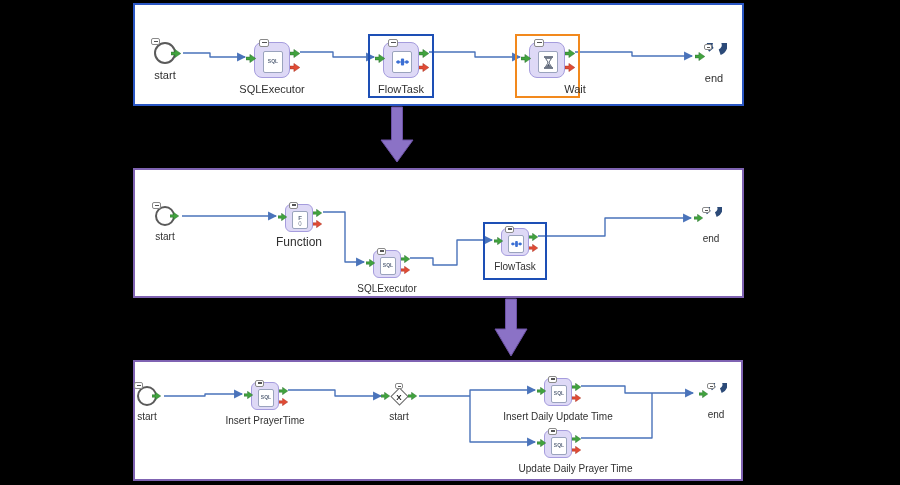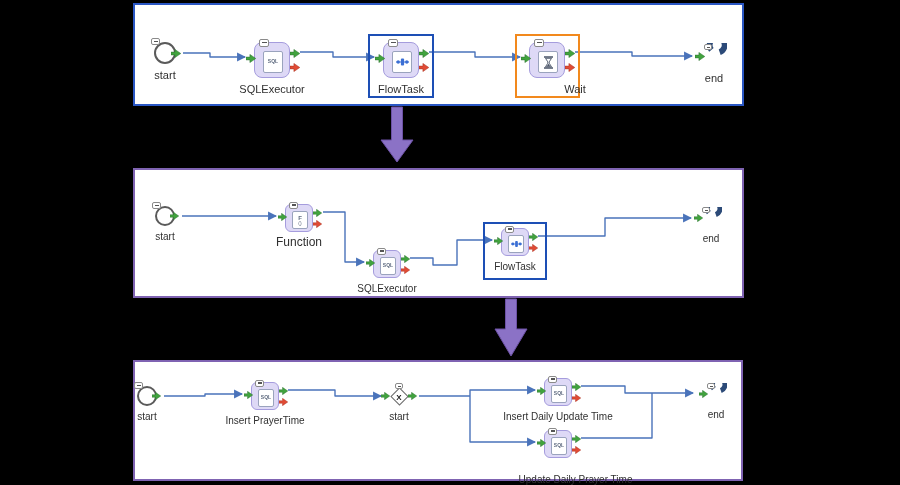--- a/index.html
+++ b/index.html
@@ -281,21 +281,21 @@
         <div class="port" style="left: -8px; top: 8px; width: 9px; height: 8px;"><svg width="9" height="8" viewBox="0 0 10 9">
             <path d="M0 3.1L3.9 3.1L3.9 0.4L9.8 4.5L3.9 8.6L3.9 5.9L0 5.9Z" fill="#41a33e" stroke="#2c7030" stroke-width="0.5"></path>
           </svg></div>
         <div class="port" style="left: 27px; top: 4px; width: 9px; height: 8px;"><svg width="9" height="8" viewBox="0 0 10 9">
             <path d="M0 3.1L3.9 3.1L3.9 0.4L9.8 4.5L3.9 8.6L3.9 5.9L0 5.9Z" fill="#41a33e" stroke="#2c7030" stroke-width="0.5"></path>
           </svg></div>
         <div class="port" style="left: 27px; top: 15px; width: 9px; height: 8px;"><svg width="9" height="8" viewBox="0 0 10 9">
             <path d="M0 3.1L3.9 3.1L3.9 0.4L9.8 4.5L3.9 8.6L3.9 5.9L0 5.9Z" fill="#e04b35" stroke="#a8301f" stroke-width="0.5"></path>
           </svg></div>
       </div>
-      <div class="lbl" style="left: 423px; top: 117px; font-size: 10px; padding-left: 35px;">Update Daily Prayer Time</div>
+      <div class="lbl" style="left: 423px; top: 106px; font-size: 10px; padding-left: 35px;">Update Daily Prayer Time</div>
       <div class="node" style="left: 570px; top: 21px; width: 22px; height: 22px;">
         <div class="port" style="left: 0px; top: 0px;"><svg width="22" height="22" viewBox="0 0 22 22">
             <path d="M8.85 5.68 A6.3 6.3 0 1 1 15.83 7.55" fill="none" stroke="#2c4a78" stroke-width="5"></path>
           </svg></div>
         <div class="badge" style="left: 2px; top: 0px; width: 8px; height: 6px;"></div>
         <div class="port" style="left: -6px; top: 6.5px; width: 9px; height: 8px;"><svg width="9" height="8" viewBox="0 0 10 9">
             <path d="M0 3.1L3.9 3.1L3.9 0.4L9.8 4.5L3.9 8.6L3.9 5.9L0 5.9Z" fill="#41a33e" stroke="#2c7030" stroke-width="0.5"></path>
           </svg></div>
       </div>
       <div class="lbl" style="left: 581px; top: 52px; font-size: 10px;">end</div>

